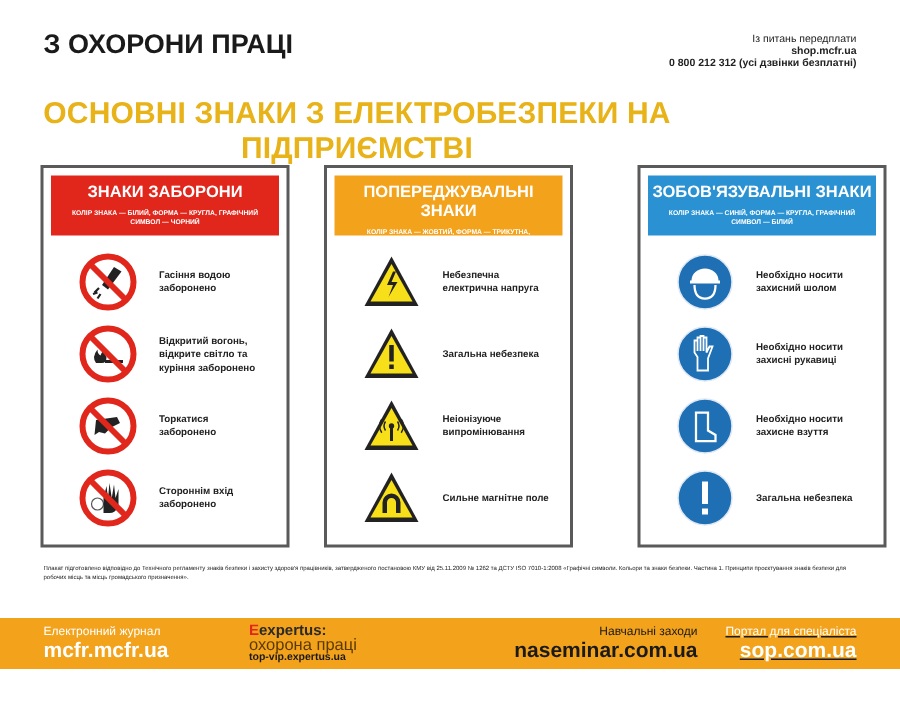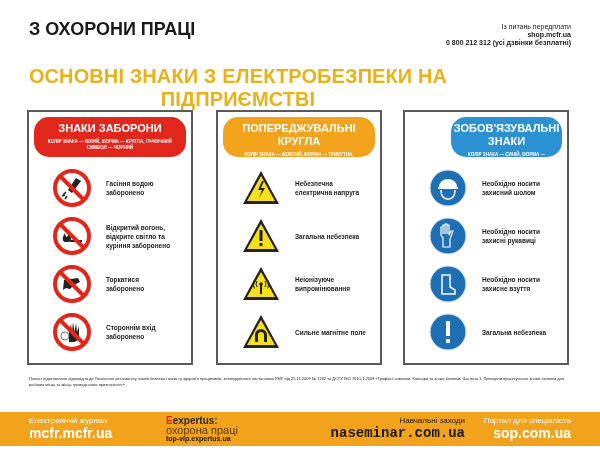--- a/index.html
+++ b/index.html
@@ -11,23 +11,23 @@
   .brand-bottom { color: #1a1a1a; font-size: 18px; font-weight: bold; line-height: 15px; }
 
   .header-right { position: absolute; right: 29px; top: 23px; text-align: right; font-size: 7px; line-height: 8px; color: #222; }
   .header-right .bold { font-weight: bold; }
 
   .main-title { position: absolute; left: 0; width: 476px; top: 65px; text-align: center; color: #e8b219; font-size: 20px; font-weight: bold; letter-spacing: 0.1px; }
 
   .panel { position: absolute; top: 110px; width: 166px; height: 255px; border: 2px solid #5a5a5a; background: #fff; }
   .panel.p1 { left: 27px; }
   .panel.p2 { left: 216px; }
-  .panel.p3 { left: 403px; padding-left: 41px; }
-
-  .panel-head { margin: 5px 5px 0 5px; height: 40px; border-radius: 15px; color: #fff; text-align: center; padding-top: 5px; }
+  .panel.p3 { left: 425px; }
+
+  .panel-head { margin: 5px 5px 0 5px; height: 40px; border-radius: 0; color: #fff; text-align: center; padding-top: 5px; }
   .panel-head .t { font-size: 11px; font-weight: bold; line-height: 13px; }
   .panel-head .s { font-size: 4.5px; font-weight: bold; line-height: 6px; margin-top: 4px; padding: 0 8px; }
   .red { background: #e1261c; }
   .orange { background: #f3a21c; }
   .blue { background: #2a92d2; }
 
   .rows { position: absolute; top: 52px; left: 0; width: 100%; }
   .row { height: 48px; display: flex; align-items: center; }
   .row .icon { width: 40px; height: 40px; margin-left: 23px; flex: 0 0 40px; }
   .row .lbl { margin-left: 14px; font-size: 6.5px; font-weight: bold; line-height: 9px; color: #222; width: 72px; }
@@ -39,22 +39,22 @@
   .f-item .small { font-size: 8px; line-height: 10px; color: #fff; }
   .f-item .big { font-size: 14px; font-weight: bold; line-height: 15px; color: #fff; }
   .f1 { left: 29px; }
   .f2 { left: 166px; }
   .f2 .logo { font-size: 10px; font-weight: bold; color: #2a2a2a; line-height: 10px; }
   .f2 .logo .e { color: #e1261c; }
   .f2 .sub { font-size: 11px; color: #5a3a00; line-height: 9px; }
   .f2 .url { font-size: 7px; font-weight: bold; color: #1a1a1a; line-height: 8px; }
   .f3 { right: 467px; left: auto; text-align: right; width: 140px; left: 325px; }
   .f3 .small { color: #1a1a1a; }
-  .f3 .big { color: #1a1a1a; font-family: Liberation Mono, monospace; }
-  .f4 { left: 440px; text-align: right; width: 131px; }
+  .f3 .big { color: #1a1a1a; }
+  .f4 { left: 440px; text-align: right; width: 131px; text-decoration: underline; }
 </style>
 </head>
 <body>
 
 <div class="header-left">
   <div class="brand-bottom">З ОХОРОНИ ПРАЦІ</div>
 </div>
 <div class="header-right">
   <div>Із питань передплати</div>
   <div class="bold">shop.mcfr.ua</div>
@@ -102,21 +102,21 @@
         <path d="M17 30 v-10 l2 -8 l1 8 l1 -10 l1.5 10 l1.5 -9 l1 9 l2 -6 l0 10 q-1 6 -6 6z" fill="#222"></path>
         <line x1="8" y1="8" x2="32" y2="32" stroke="#e1261c" stroke-width="4"></line>
       </svg>
       <div class="lbl">Стороннім вхід заборонено</div>
     </div>
   </div>
 </div>
 
 <div class="panel p2">
   <div class="panel-head orange">
-    <div class="t">ПОПЕРЕДЖУВАЛЬНІ КРУГЛА</div>
+    <div class="t">ПОПЕРЕДЖУВАЛЬНІ ЗНАКИ</div>
     <div class="s">КОЛІР ЗНАКА — ЖОВТИЙ, ФОРМА — ТРИКУТНА, ГРАФІЧНИЙ СИМВОЛ — ЧОРНИЙ</div>
   </div>
   <div class="rows">
     <div class="row">
       <svg class="icon" viewBox="0 0 40 40">
         <polygon points="20,3 38,36 2,36" fill="#222"></polygon>
         <polygon points="20,8 34,33 6,33" fill="#f7e01a"></polygon>
         <path d="M21 13 l-4 9 h4 l-3 8 l6 -10 h-4 l3 -7z" fill="#222"></path>
       </svg>
       <div class="lbl">Небезпечна електрична напруга</div>

